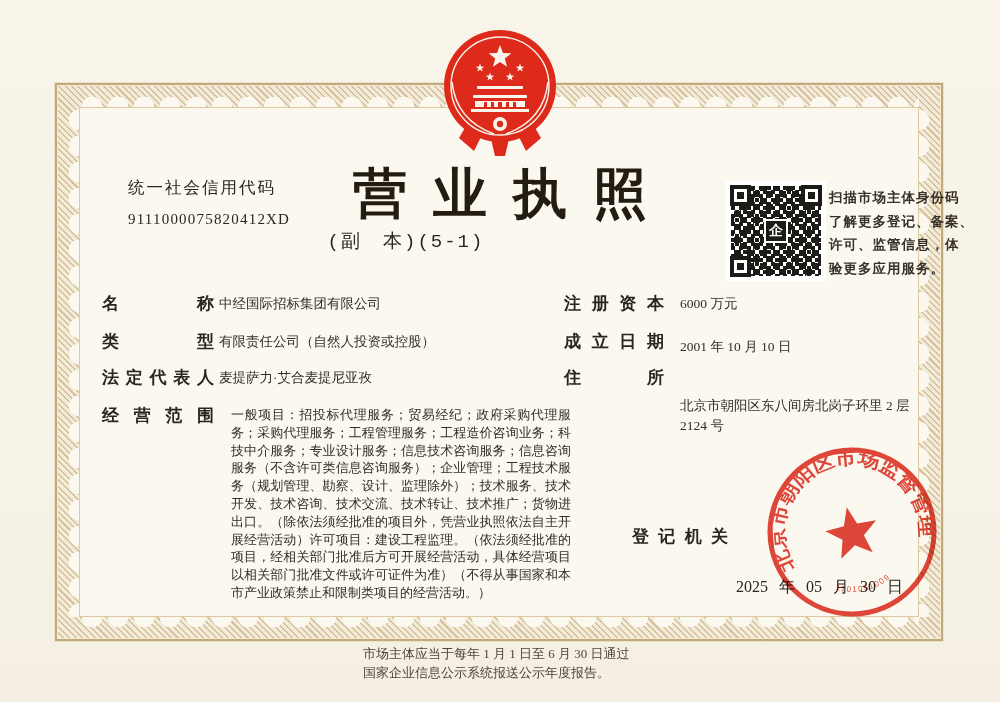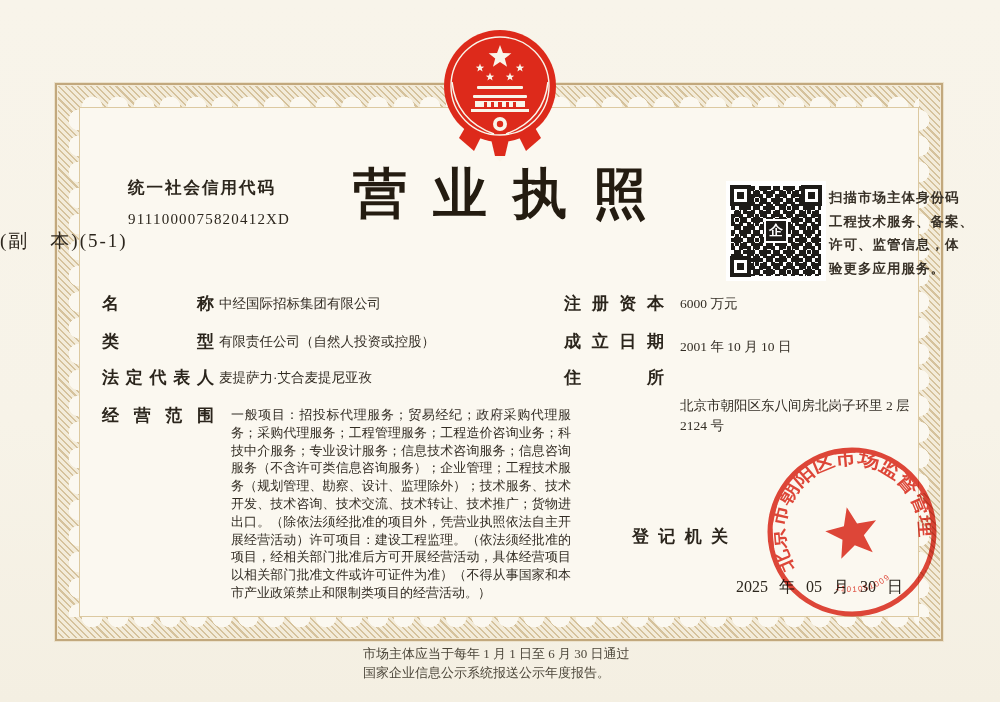--- a/index.html
+++ b/index.html
@@ -36,35 +36,35 @@
     background:radial-gradient(circle at 11px 13px, #fbf8f0 10px, rgba(0,0,0,0) 10.6px) 0 0/11px 26px repeat-y; }
   .sc-right  { right:-11px; top:0; bottom:0; width:11px;
     background:radial-gradient(circle at 0px 13px, #fbf8f0 10px, rgba(0,0,0,0) 10.6px) 0 0/11px 26px repeat-y; }
 
   
   .emblem { position:absolute; left:428px; top:20px; width:144px; height:146px; z-index:6; }
 
   
   .credit-label {
     position:absolute; left:128px; top:177px;
-    font-size:16.5px; font-weight:bold; letter-spacing:2px; color:#2c261d;
+    font-size:16.5px; font-weight:normal; letter-spacing:2px; color:#2c261d;
   }
   .credit-code {
     position:absolute; left:128px; top:211px;
     font-size:15px; letter-spacing:1.2px; color:#2c261d;
   }
   .title {
     position:absolute; left:0; top:158px; width:1000px; text-align:center;
     font-family:"Liberation Sans","DejaVu Sans",sans-serif;
     font-size:54px; font-weight:bold; letter-spacing:26px; text-indent:26px;
     color:#241c11;
   }
   .subtitle {
-    position:absolute; left:0; top:228px; width:812px; text-align:left;
-    font-size:19px; letter-spacing:2px; color:#2c261d;
+    position:absolute; left:0; top:228px; width:812px; text-align:center;
+    font-size:19px; letter-spacing:2px; color:#2c261d;font-family:Liberation Mono, monospace;
   }
 
   
   .qr {
     position:absolute; left:728px; top:183px; width:96px; height:96px; z-index:7;
     background:#fff; box-shadow:0 0 0 2px #fff;
   }
   .qr::before {
     content:""; position:absolute; inset:3px;
     background:
@@ -166,21 +166,21 @@
   <div class="subtitle"><span>(副　本)</span><span>(5-1)</span></div>
 
   <div class="qr">
     <div class="qf qf-tl"></div>
     <div class="qf qf-tr"></div>
     <div class="qf qf-bl"></div>
     <div class="qr-center">企</div>
   </div>
   <div class="qr-caption">
     <div>扫描市场主体身份码</div>
-    <div>工程技术服务、备案、</div>
+    <div>了解更多登记、备案、</div>
     <div>许可、监管信息，体</div>
     <div>验更多应用服务。</div>
   </div>
 
   <div class="lab l-lab spread" style="top:292px">
       <span>名</span>
       <span>称</span>
     </div>
   <div class="val l-val" style="top:295px">中经国际招标集团有限公司</div>
 

